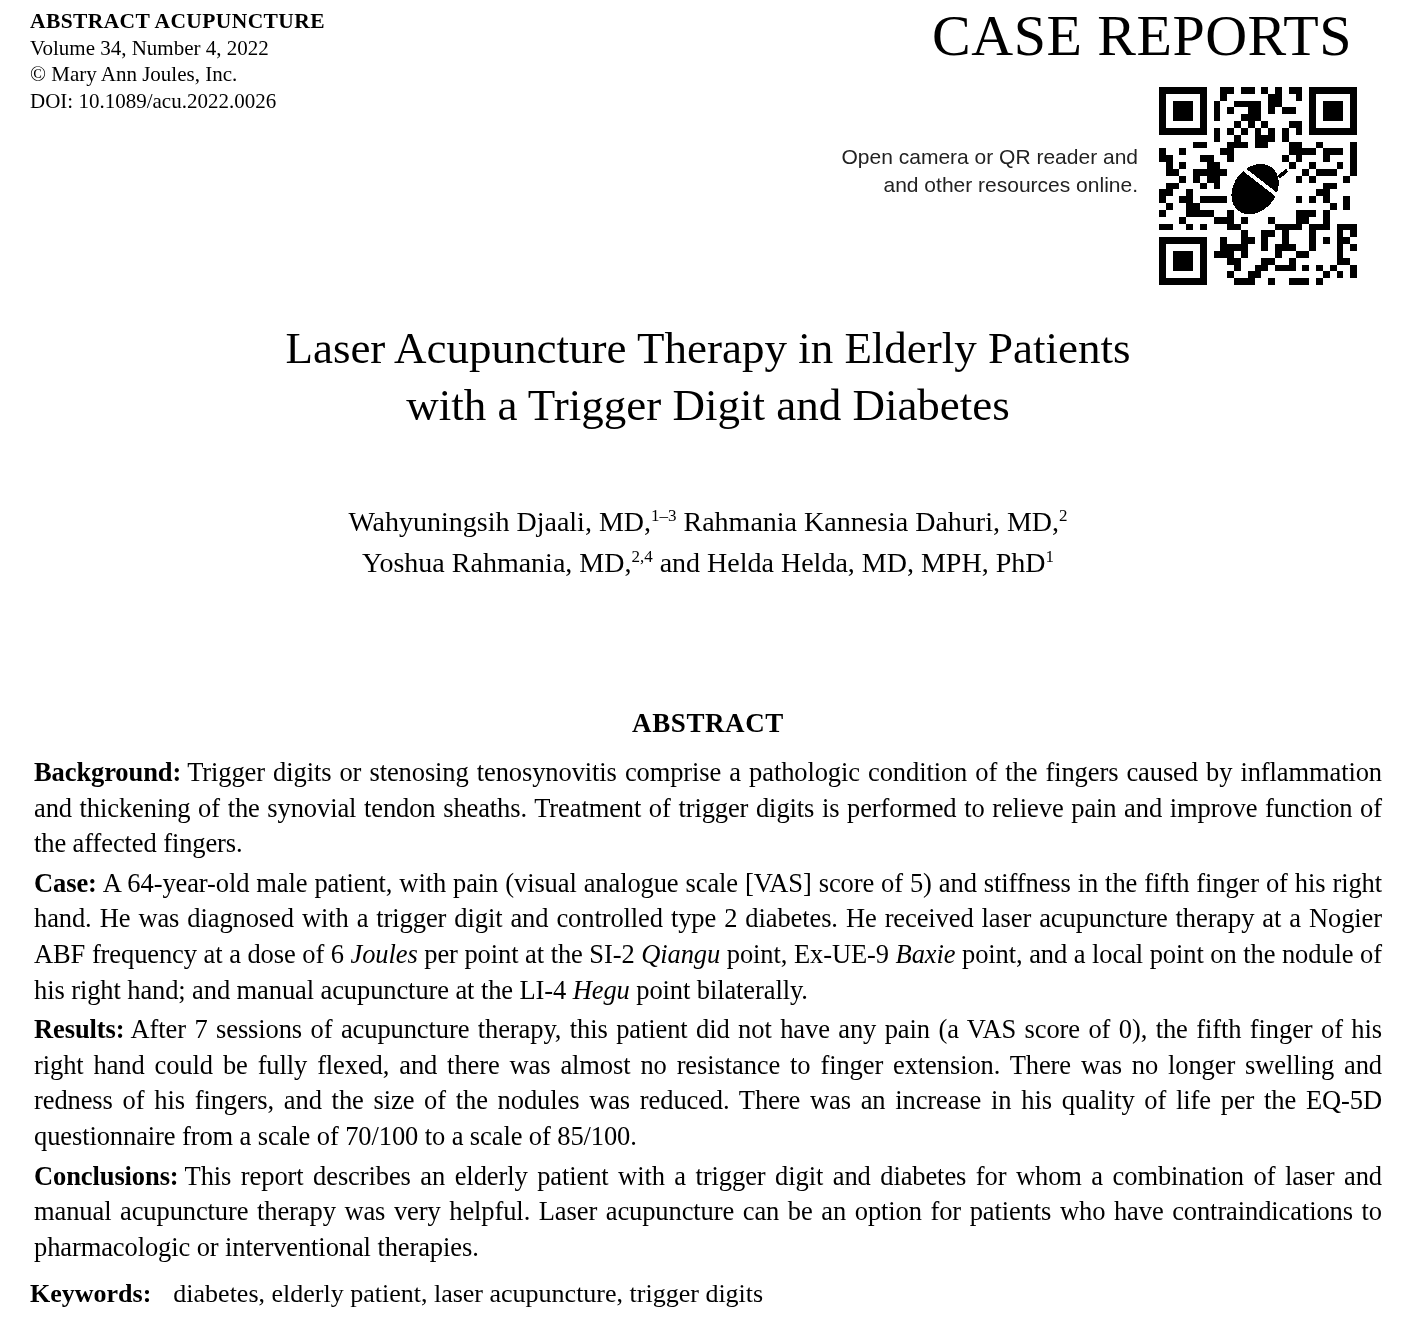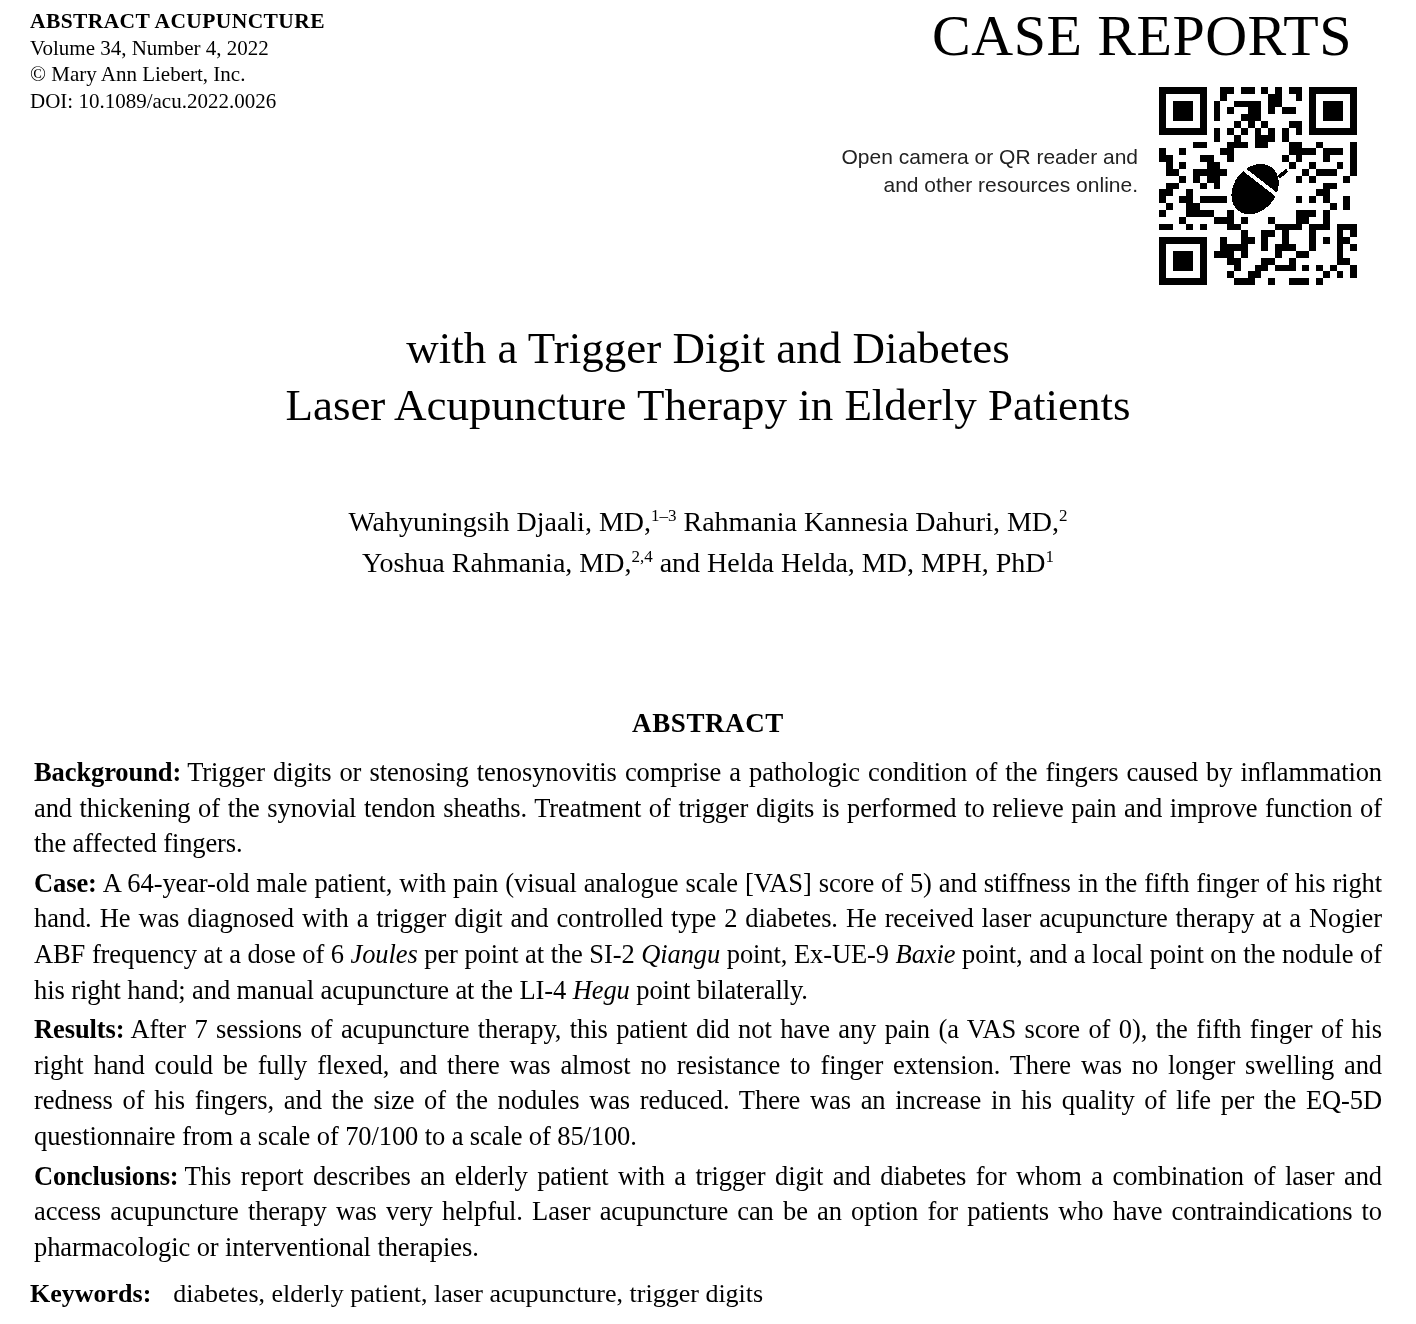--- a/index.html
+++ b/index.html
@@ -125,21 +125,21 @@
   .keywords .b { margin-right: 22px; }
 </style>
 </head>
 <body>
 
 <div class="page">
 
   <div class="masthead">
     <div class="journal">ABSTRACT ACUPUNCTURE</div>
     <div>Volume 34, Number 4, 2022</div>
-    <div>© Mary Ann Liebert, Inc.</div>
+    <div>© Mary Ann Joules, Inc.</div>
     <div>DOI: 10.1089/acu.2022.0026</div>
   </div>
 
   <div class="case-reports">CASE REPORTS</div>
 
   <div class="qr-note">
     <div>Open camera or QR reader and</div>
     <div>and other resources online.</div>
   </div>
 
@@ -391,34 +391,34 @@
         <rect x="2" y="24" width="3" height="3" fill="#000"></rect>
         <g transform="translate(14.2,14.8) rotate(38)">
           <ellipse cx="0" cy="0.2" rx="3.1" ry="4" fill="#000"></ellipse>
           <rect x="-3.4" y="-1.35" width="6.8" height="0.55" fill="#fff"></rect>
           <rect x="0.5" y="-5.2" width="0.55" height="1.6" fill="#000" transform="rotate(14)"></rect>
         </g>
       </svg>
   </div>
 
   <div class="title">
+    <div>Laser Acupuncture Therapy in Elderly Patients</div>
     <div>with a Trigger Digit and Diabetes</div>
-    <div>Laser Acupuncture Therapy in Elderly Patients</div>
   </div>
 
   <div class="authors">
     <div><span>Wahyuningsih Djaali, MD,</span><sup>1–3</sup><span> Rahmania Kannesia Dahuri, MD,</span><sup>2</sup></div>
     <div><span>Yoshua Rahmania, MD,</span><sup>2,4</sup><span> and Helda Helda, MD, MPH, PhD</span><sup>1</sup></div>
   </div>
 
   <div class="abstract-heading">ABSTRACT</div>
   <div class="abstract-body" id="abstract-paragraphs">
       <div class="para"><span class="b">Background:</span><span>Trigger digits or stenosing tenosynovitis comprise a pathologic condition of the fingers caused by inflammation and thickening of the synovial tendon sheaths. Treatment of trigger digits is performed to relieve pain and improve function of the affected fingers.</span></div>
       <div class="para"><span class="b">Case:</span><span>A 64-year-old male patient, with pain (visual analogue scale [VAS] score of 5) and stiffness in the fifth finger of his right hand. He was diagnosed with a trigger digit and controlled type 2 diabetes. He received laser acupuncture therapy at a Nogier ABF frequency at a dose of 6 </span><span class="i">Joules</span><span> per point at the SI-2 </span><span class="i">Qiangu</span><span> point, Ex-UE-9 </span><span class="i">Baxie</span><span> point, and a local point on the nodule of his right hand; and manual acupuncture at the LI-4 </span><span class="i">Hegu</span><span> point bilaterally.</span></div>
       <div class="para"><span class="b">Results:</span><span>After 7 sessions of acupuncture therapy, this patient did not have any pain (a VAS score of 0), the fifth finger of his right hand could be fully flexed, and there was almost no resistance to finger extension. There was no longer swelling and redness of his fingers, and the size of the nodules was reduced. There was an increase in his quality of life per the EQ-5D questionnaire from a scale of 70/100 to a scale of 85/100.</span></div>
-      <div class="para"><span class="b">Conclusions:</span><span>This report describes an elderly patient with a trigger digit and diabetes for whom a combination of laser and access acupuncture therapy was very helpful. Laser acupuncture can be an option for patients who have contraindications to pharmacologic or interventional therapies.</span></div>
+      <div class="para"><span class="b">Conclusions:</span><span>This report describes an elderly patient with a trigger digit and diabetes for whom a combination of laser and manual acupuncture therapy was very helpful. Laser acupuncture can be an option for patients who have contraindications to pharmacologic or interventional therapies.</span></div>
     </div>
 
   <div class="keywords">
     <span class="b">Keywords:</span><span>diabetes, elderly patient, laser acupuncture, trigger digits</span>
   </div>
 
 </div>
 
 </body></html>

